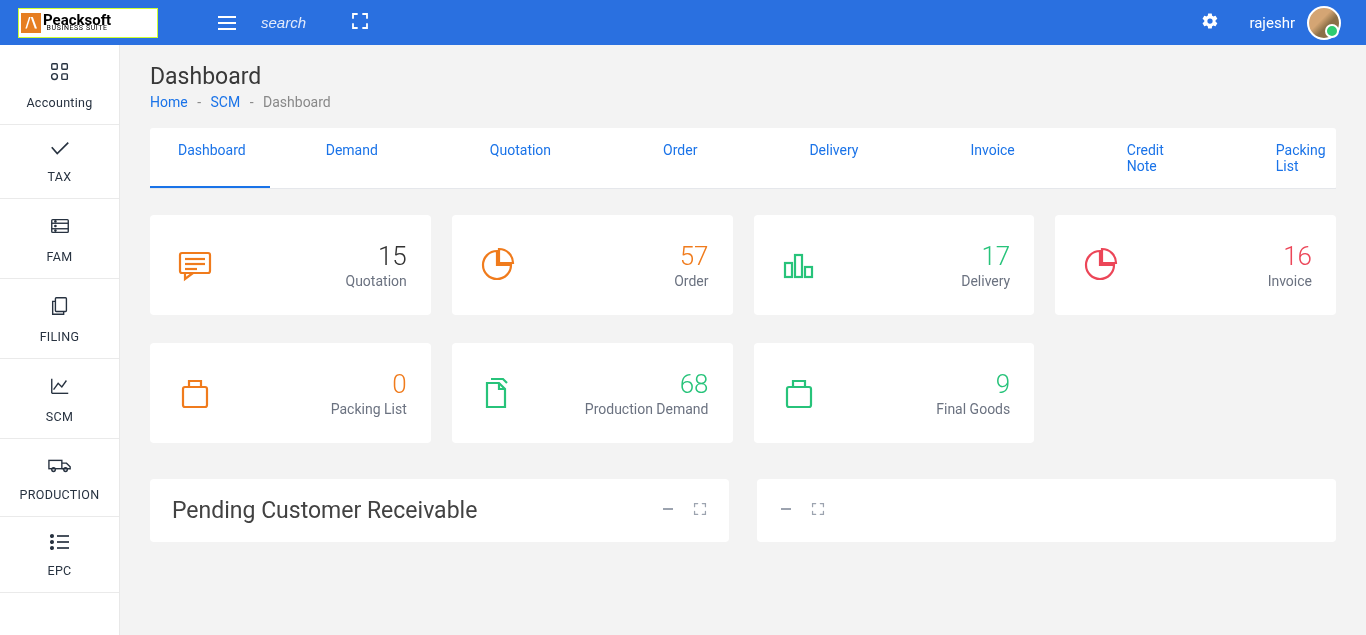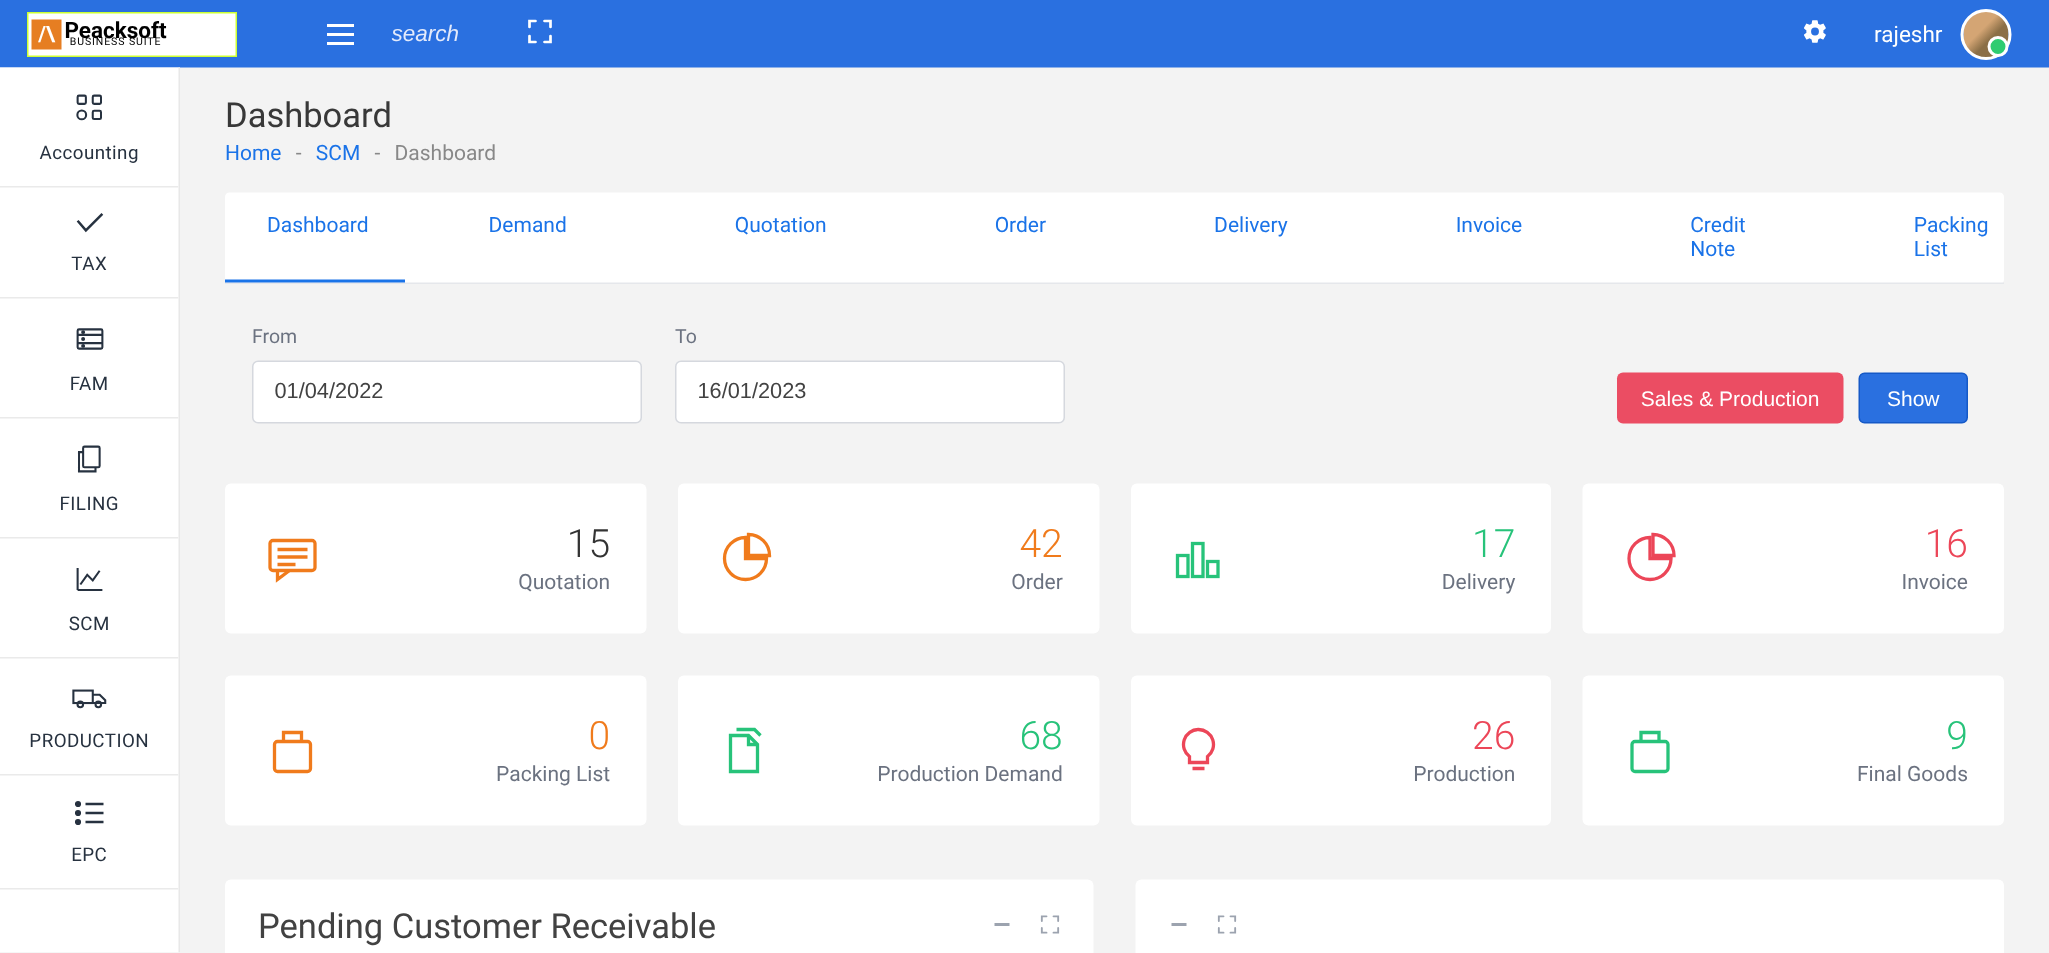--- a/index.html
+++ b/index.html
@@ -454,35 +454,20 @@
             <div class="tab">Demand</div>
             <div class="tab">Quotation</div>
             <div class="tab">Order</div>
             <div class="tab">Delivery</div>
             <div class="tab">Invoice</div>
             <div class="tab">Credit Note</div>
             <div class="tab">Packing List</div>
           </div>
       </div>
 
-      <div class="filter-row">
-        <div class="field">
-          <label>From</label>
-          <input value="01/04/2022" style="">
-        </div>
-        <div class="field">
-          <label>To</label>
-          <input value="16/01/2023" style="">
-        </div>
-        <div class="filter-spacer"></div>
-        <div class="right-buttons">
-          <button class="btn btn-red">Sales &amp; Production</button>
-          <button class="btn btn-blue">Show</button>
-        </div>
-      </div>
 
       <div class="cards-grid" id="stats1">
           <div class="stat-card">
             <div class="stat-icon c-orange">
               <svg width="40" height="40" viewBox="0 0 40 40" fill="none" stroke="currentColor" stroke-width="2.2">
                 <rect x="5" y="8" width="30" height="20" rx="2"></rect>
                 <path d="M10 28 L10 34 L18 28"></path>
                 <line x1="10" y1="14" x2="30" y2="14"></line>
                 <line x1="10" y1="19" x2="30" y2="19"></line>
                 <line x1="10" y1="24" x2="22" y2="24"></line>
@@ -494,21 +479,21 @@
             </div>
           </div>
           <div class="stat-card">
             <div class="stat-icon c-orange">
               <svg width="40" height="40" viewBox="0 0 40 40" fill="none" stroke="currentColor" stroke-width="2.2">
                 <path d="M20 6 A14 14 0 1 0 34 20 L20 20 Z"></path>
                 <path d="M22 4 A14 14 0 0 1 36 18 L22 18 Z"></path>
               </svg>
             </div>
             <div class="stat-right">
-              <div class="stat-value c-orange">42</div>
+              <div class="stat-value c-orange">57</div>
               <div class="stat-label">Order</div>
             </div>
           </div>
           <div class="stat-card">
             <div class="stat-icon c-green">
               <svg width="40" height="40" viewBox="0 0 40 40" fill="none" stroke="currentColor" stroke-width="2.2">
                 <rect x="6" y="18" width="7" height="14"></rect>
                 <rect x="16" y="10" width="7" height="22"></rect>
                 <rect x="26" y="22" width="7" height="10"></rect>
               </svg>
@@ -548,32 +533,20 @@
             <div class="stat-icon c-green">
               <svg width="40" height="40" viewBox="0 0 40 40" fill="none" stroke="currentColor" stroke-width="2.2">
                 <path d="M10 10 H22 L28 16 V34 H10 Z"></path>
                 <path d="M22 10 V16 H28"></path>
                 <path d="M14 6 H26 L30 10"></path>
               </svg>
             </div>
             <div class="stat-right">
               <div class="stat-value c-green">68</div>
               <div class="stat-label">Production Demand</div>
-            </div>
-          </div>
-          <div class="stat-card">
-            <div class="stat-icon c-pink">
-              <svg width="40" height="40" viewBox="0 0 40 40" fill="none" stroke="currentColor" stroke-width="2.2">
-                <path d="M20 6 A10 10 0 0 1 26 24 L26 28 H14 V24 A10 10 0 0 1 20 6 Z"></path>
-                <line x1="16" y1="32" x2="24" y2="32"></line>
-              </svg>
-            </div>
-            <div class="stat-right">
-              <div class="stat-value c-pink">26</div>
-              <div class="stat-label">Production</div>
             </div>
           </div>
           <div class="stat-card">
             <div class="stat-icon c-green">
               <svg width="40" height="40" viewBox="0 0 40 40" fill="none" stroke="currentColor" stroke-width="2.2">
                 <rect x="8" y="14" width="24" height="20" rx="2"></rect>
                 <path d="M14 14 V8 H26 V14"></path>
               </svg>
             </div>
             <div class="stat-right">

